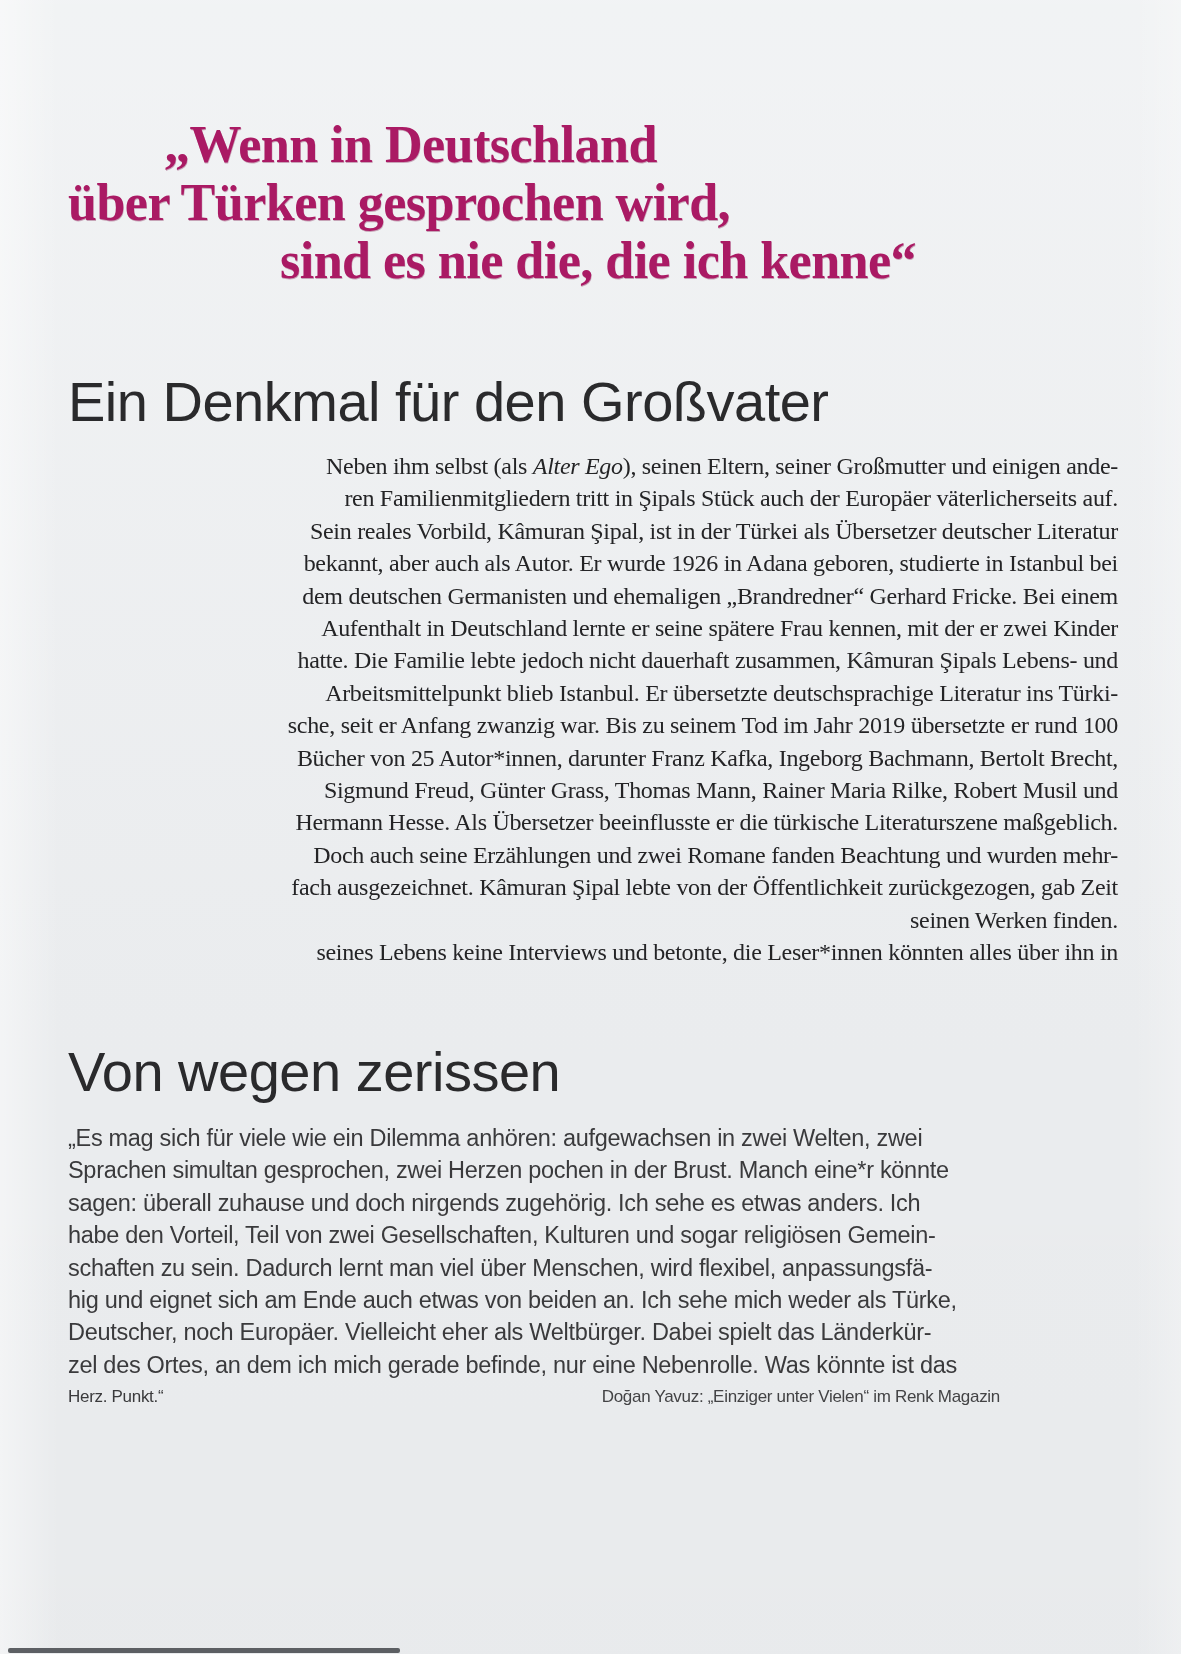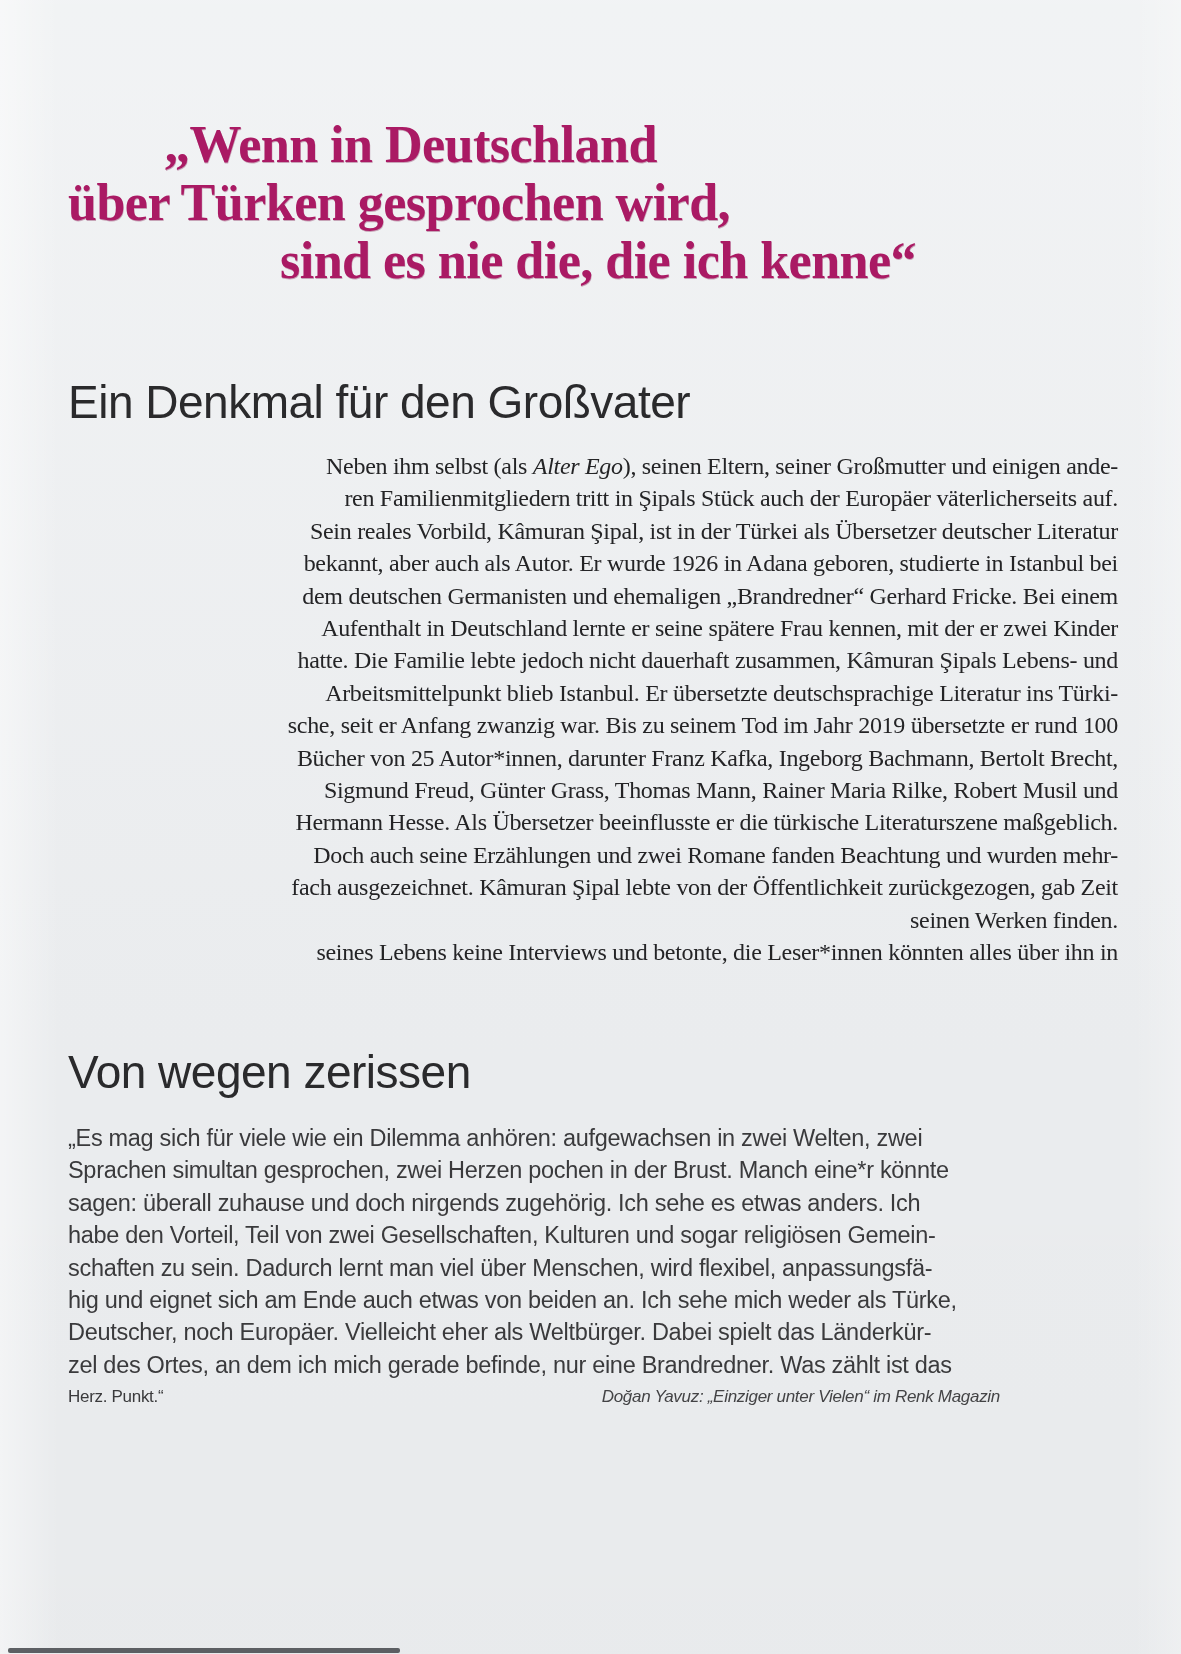--- a/index.html
+++ b/index.html
@@ -41,21 +41,21 @@
   .headline .l1 { padding-left: 96px; }
   .headline .l3 { padding-left: 212px; }
 
   
   .heading {
     position: absolute;
     left: 68px;
     margin: 0;
     font-family: "Liberation Sans", sans-serif;
     font-weight: 300;
-    font-size: 46px;
+    font-size: 56px;
     line-height: 52px;
     letter-spacing: -0.5px;
     color: var(--heading, #2a2a2c);
   }
   .h1pos { top: 376px; }
   .h2pos { top: 1046px; text-align: right; }
 
   
   .bodyblock {
     position: absolute;
@@ -93,21 +93,20 @@
     justify-content: space-between;
     align-items: baseline;
     font-family: "Liberation Sans", sans-serif;
     font-size: 17px;
     line-height: 32.4px;
     letter-spacing: -0.3px;
     color: var(--sans, #3a3a3c);
     white-space: nowrap;
   }
   .closing-row .attribution {
-    font-style: italic;
     color: #434345;
   }
 
   
   .scan-strip {
     position: absolute;
     left: 8px;
     top: 1648px;
     width: 392px;
     height: 5px;
@@ -152,21 +151,21 @@
   <h2 class="heading h2pos">Von wegen zerissen</h2>
 
   <div class="bodyblock sans p2pos">
       <div class="tline">„Es mag sich für viele wie ein Dilemma anhören: aufgewachsen in zwei Welten, zwei</div>
       <div class="tline">Sprachen simultan gesprochen, zwei Herzen pochen in der Brust. Manch eine*r könnte</div>
       <div class="tline">sagen: überall zuhause und doch nirgends zugehörig. Ich sehe es etwas anders. Ich</div>
       <div class="tline">habe den Vorteil, Teil von zwei Gesellschaften, Kulturen und sogar religiösen Gemein-</div>
       <div class="tline">schaften zu sein. Dadurch lernt man viel über Menschen, wird flexibel, anpassungsfä-</div>
       <div class="tline">hig und eignet sich am Ende auch etwas von beiden an. Ich sehe mich weder als Türke,</div>
       <div class="tline">Deutscher, noch Europäer. Vielleicht eher als Weltbürger. Dabei spielt das Länderkür-</div>
-      <div class="tline">zel des Ortes, an dem ich mich gerade befinde, nur eine Brandredner. Was zählt ist das</div>
+      <div class="tline">zel des Ortes, an dem ich mich gerade befinde, nur eine Nebenrolle. Was könnte ist das</div>
     </div>
 
   <div class="closing-row">
     <span>Herz. Punkt.“</span>
     <span class="attribution">Doğan Yavuz: „Einziger unter Vielen“ im Renk Magazin</span>
   </div>
 
   <div class="scan-strip"></div>
 
 </div>

